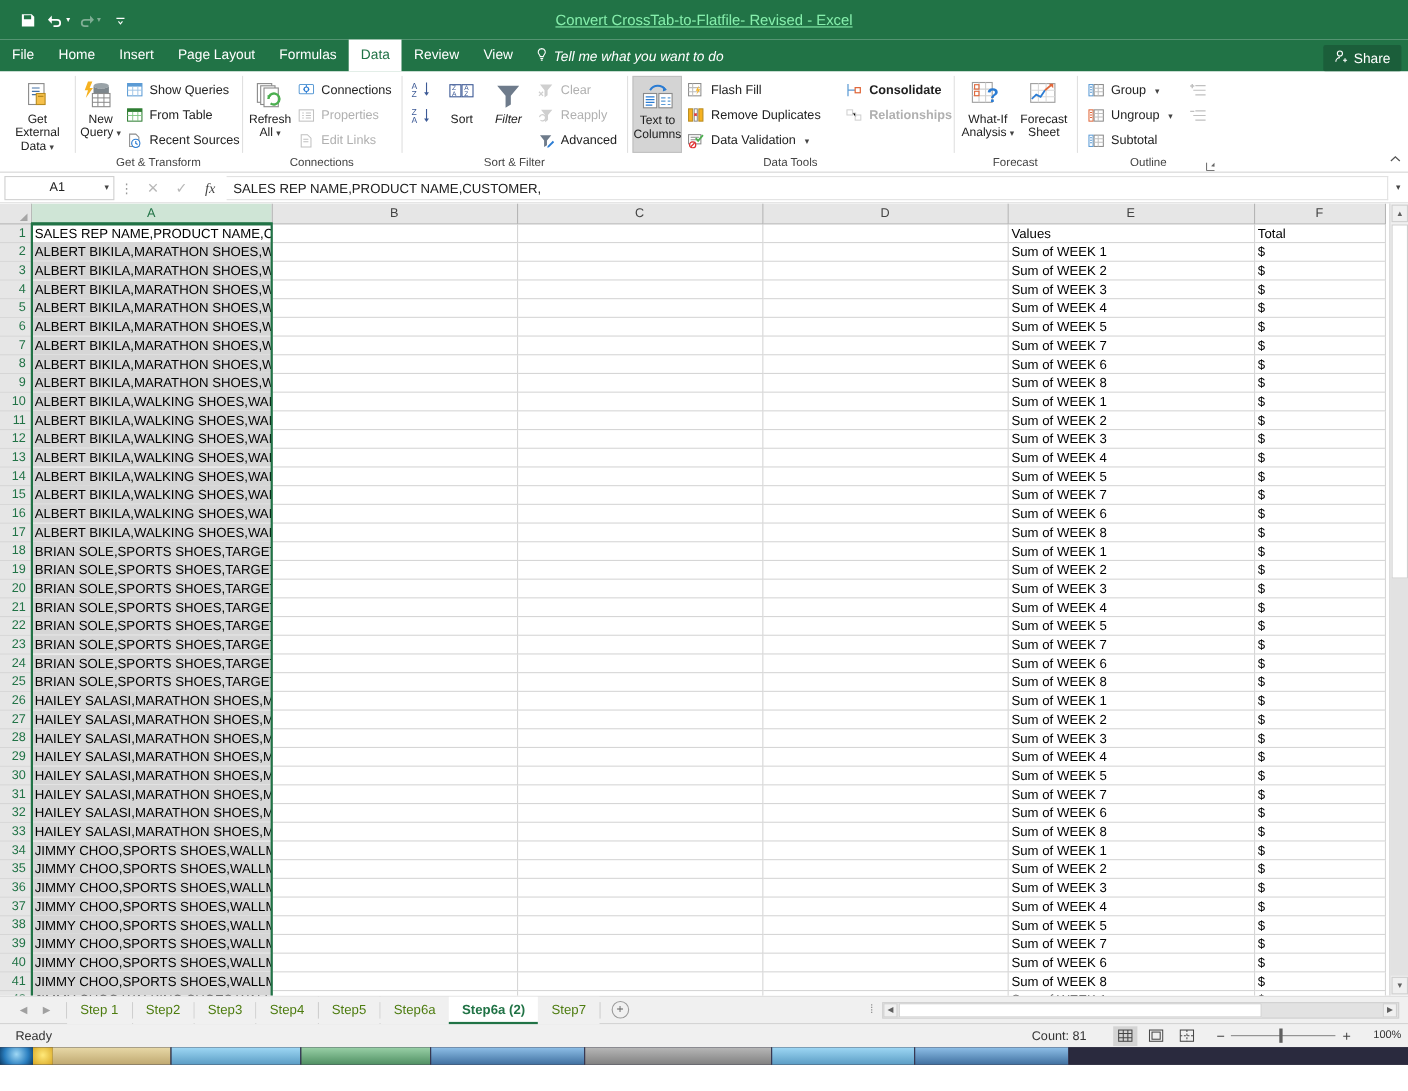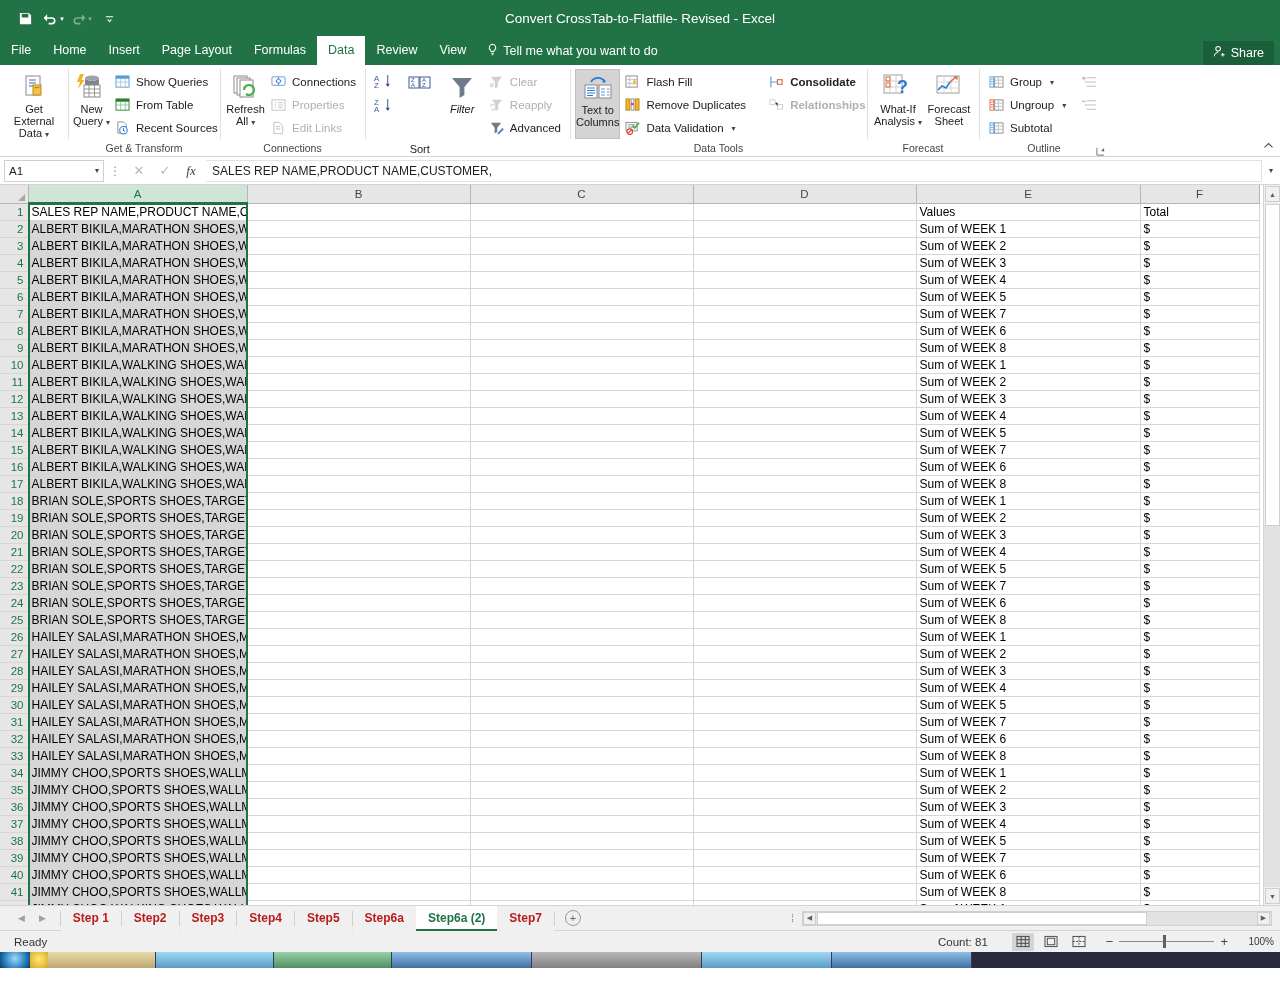--- a/index.html
+++ b/index.html
@@ -17,40 +17,40 @@
   }
   .qat { display:flex; align-items:center; gap:2px; padding-left:12px; }
   .qat-btn {
     width:26px; height:26px; display:flex; align-items:center; justify-content:center;
     color:#fff; font-size:14px; line-height:1;
   }
   .qat-btn.dim { color:#7fae94; }
   .qat-btn svg { display:block; }
   .title-text {
     position:absolute; left:0; right:0; text-align:center;
-    font-size:13.5px; color:#ffffff; pointer-events:none;
+    font-size:13.5px; color:#86efac; pointer-events:none;text-decoration:underline;
   }
   .tb-right { margin-left:auto; display:flex; align-items:center; }
   .signin { font-size:13px; margin-right:14px; }
   .tb-icon {
     width:44px; height:36px; display:flex; align-items:center; justify-content:center;
     color:#fff;
   }
   
   .ribbon-tabs {
     height:29px; background:#217346; display:flex; align-items:flex-end;
     position:relative;
   }
   .rtab {
     padding:0 11px; height:29px; line-height:29px; color:#fff; font-size:12.5px;
     white-space:nowrap;
   }
   .rtab.active { background:#fff; color:#217346; }
   .tellme { color:#fff; font-size:12.5px; display:flex; align-items:center; gap:5px;
-            height:29px; padding:0 10px; }
+            height:29px; padding:0 10px;font-style:italic; }
   .share-btn {
     margin-left:auto; margin-right:6px; color:#fff; font-size:12.5px;
     display:flex; align-items:center; gap:5px; height:24px; padding:0 10px;
     background:#1b5e3a; border-radius:2px;
   }
   
   .ribbon {
     height:92px; background:#fff; border-bottom:1px solid #d4d4d4;
     display:flex; position:relative; overflow:hidden;
   }
@@ -81,21 +81,21 @@
   .dialog-launcher {
     position:absolute; right:3px; bottom:1px; width:12px; height:12px;
     font-size:9px; color:#666; display:flex; align-items:flex-end; justify-content:center;
   }
   .ribbon-collapse {
     position:absolute; right:6px; bottom:3px; font-size:10px; color:#555;
   }
   
   .fbar {
     height:28px; display:flex; align-items:center; background:#fff;
-    border-bottom:1px solid #d4d4d4; padding:2px 0 2px 4px;
+    border-bottom:1px solid #d4d4d4; padding:2px 0 2px 4px;text-align:center;
   }
   .namebox {
     width:100px; height:22px; border:1px solid #d0d0d0; background:#fff;
     display:flex; align-items:center; padding:0 4px; font-size:11.5px; color:#212121;
   }
   .namebox .nb-txt { flex:1; }
   .namebox .nb-caret { font-size:8px; color:#444; }
   .fb-dots { color:#999; font-size:12px; margin:0 5px; letter-spacing:0; }
   .fb-btn { width:26px; height:22px; display:flex; align-items:center; justify-content:center;
             font-size:13px; color:#b8b8b8; }
@@ -163,22 +163,22 @@
   .vs-track-lower { position:absolute; left:0; right:0; background:#e2e2e2; }
   
   .tabbar {
     height:25px; background:#f0f0f0; display:flex; align-items:center;
     border-top:1px solid #d4d4d4; padding-left:18px;
   }
   .navarrows { display:flex; gap:14px; padding-right:14px; }
   .navarrow { font-size:9px; color:#a0a0a0; }
   .tab-sep { width:1px; height:15px; background:#cfcfcf; }
   .stab {
-    padding:0 12px; height:25px; line-height:25px; font-size:12px; color:#b91c1c;
-    white-space:nowrap; background:#f0f0f0;font-weight:bold;
+    padding:0 12px; height:25px; line-height:25px; font-size:12px; color:#4d7c0f;
+    white-space:nowrap; background:#f0f0f0;
   }
   .stab.active { background:#fff; color:#217346; font-weight:bold;
                  border-bottom:2px solid #217346; }
   .addsheet { margin-left:10px; width:16px; height:16px; border:1px solid #9a9a9a;
               border-radius:50%; display:flex; align-items:center; justify-content:center;
               font-size:11px; color:#666; }
   .hdots { color:#8a8a8a; margin:0 8px 0 auto; font-size:11px; }
   .hscroll {
     width:470px; height:15px; margin-right:8px; background:#e2e2e2;
     border:1px solid #d0d0d0; display:flex; align-items:center; position:relative;
@@ -412,21 +412,21 @@
         </span>
         <span>
           <svg width="22" height="17" viewBox="0 0 24 18">
               <text x="0" y="8" font-size="8.5" fill="#3d5a96" font-family="Liberation Sans">Z</text>
               <text x="0" y="16" font-size="8.5" fill="#3d5a96" font-family="Liberation Sans">A</text>
               <path stroke="#3d5a96" stroke-width="1.1" fill="none" d="M15 2v12"></path>
               <path fill="#3d5a96" d="M12.6 11.5L15 15l2.4-3.5z"></path>
             </svg>
         </span>
       </div>
-      <div class="bigbtn" style="width:42px;gap:40px;">
+      <div class="bigbtn" style="width:42px;">
         <span class="ic">
           <svg width="28" height="26" viewBox="0 0 28 26">
               <rect x="3" y="3" width="10" height="11" fill="#fff" stroke="#3d5a96"></rect>
               <rect x="14" y="3" width="10" height="11" fill="#fff" stroke="#3d5a96"></rect>
               <text x="5" y="8" font-size="6" fill="#3d5a96" font-family="Liberation Sans">Z</text>
               <text x="5" y="13" font-size="6" fill="#3d5a96" font-family="Liberation Sans">A</text>
               <text x="16" y="8" font-size="6" fill="#3d5a96" font-family="Liberation Sans">A</text>
               <text x="16" y="13" font-size="6" fill="#3d5a96" font-family="Liberation Sans">Z</text>
             </svg>
         </span>

